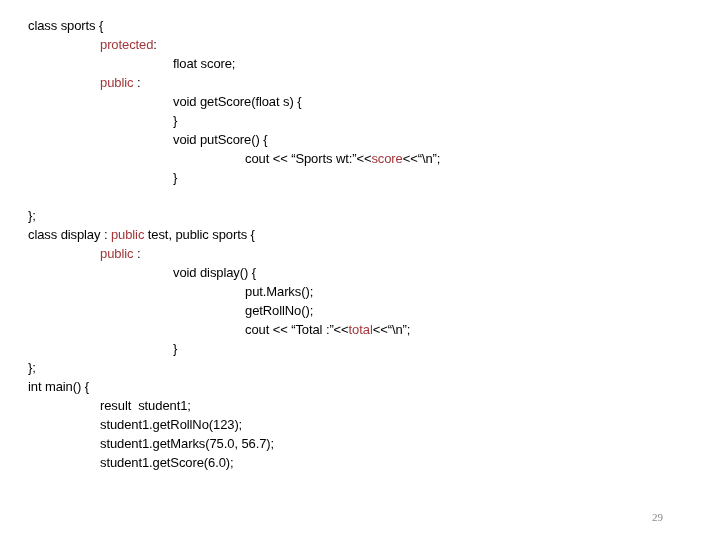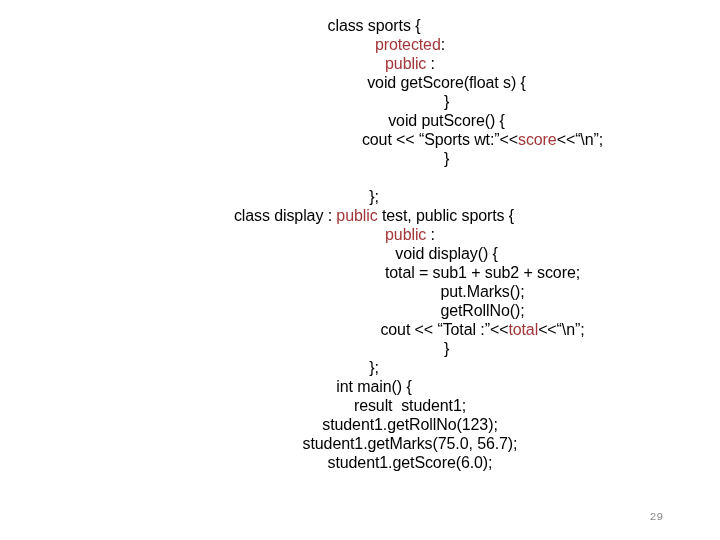--- a/index.html
+++ b/index.html
@@ -25,25 +25,24 @@
   #code-block {
     position: absolute;
     left: 0;
     top: 16px;
     width: 720px;
   }
 
   .code-line {
     height: 19px;
     line-height: 19px;
-    font-size: 16px;
+    font-size: 13px;
     white-space: pre;
     color: #000000;
     letter-spacing: -0.1px;
-    text-align: center;
   }
 
   .code-line.blank {
     height: 19px;
   }
 
   
   .i0 { padding-left: 28px; }
   .i1 { padding-left: 100px; }
   .i2 { padding-left: 173px; }
@@ -53,43 +52,43 @@
     color: #A33639;
   }
 
   #page-number {
     position: absolute;
     right: 57px;
     bottom: 16px;
     font-size: 11px;
     line-height: 14px;
     color: #898989;
-    font-family: Liberation Mono, monospace;
+    font-family: Liberation Serif, serif;
   }
 </style>
 </head>
 <body>
 
 <div id="slide">
 
   <div id="code-block">
       <div class="code-line i0"><span>class sports {</span></div>
       <div class="code-line i1"><span class="kw">protected</span><span>:</span></div>
+      <div class="code-line i2"><span>float score;</span></div>
       <div class="code-line i1"><span class="kw">public</span><span> :</span></div>
       <div class="code-line i2"><span>void getScore(float s) {</span></div>
       <div class="code-line i2"><span>}</span></div>
       <div class="code-line i2"><span>void putScore() {</span></div>
       <div class="code-line i3"><span>cout &lt;&lt; “Sports wt:”&lt;&lt;</span><span class="kw">score</span><span>&lt;&lt;“\n”;</span></div>
       <div class="code-line i2"><span>}</span></div>
       <div class="code-line i0 blank">&nbsp;</div>
       <div class="code-line i0"><span>};</span></div>
       <div class="code-line i0"><span>class display : </span><span class="kw">public</span><span> test, public sports {</span></div>
       <div class="code-line i1"><span class="kw">public</span><span> :</span></div>
       <div class="code-line i2"><span>void display() {</span></div>
-      <div class="code-line i3"><span>total = sub1 + sub2 + score;</span></div>
       <div class="code-line i3"><span>put.Marks();</span></div>
       <div class="code-line i3"><span>getRollNo();</span></div>
       <div class="code-line i3"><span>cout &lt;&lt; “Total :”&lt;&lt;</span><span class="kw">total</span><span>&lt;&lt;“\n”;</span></div>
       <div class="code-line i2"><span>}</span></div>
       <div class="code-line i0"><span>};</span></div>
       <div class="code-line i0"><span>int main() {</span></div>
       <div class="code-line i1"><span>result  student1;</span></div>
       <div class="code-line i1"><span>student1.getRollNo(123);</span></div>
       <div class="code-line i1"><span>student1.getMarks(75.0, 56.7);</span></div>
       <div class="code-line i1"><span>student1.getScore(6.0);</span></div>

